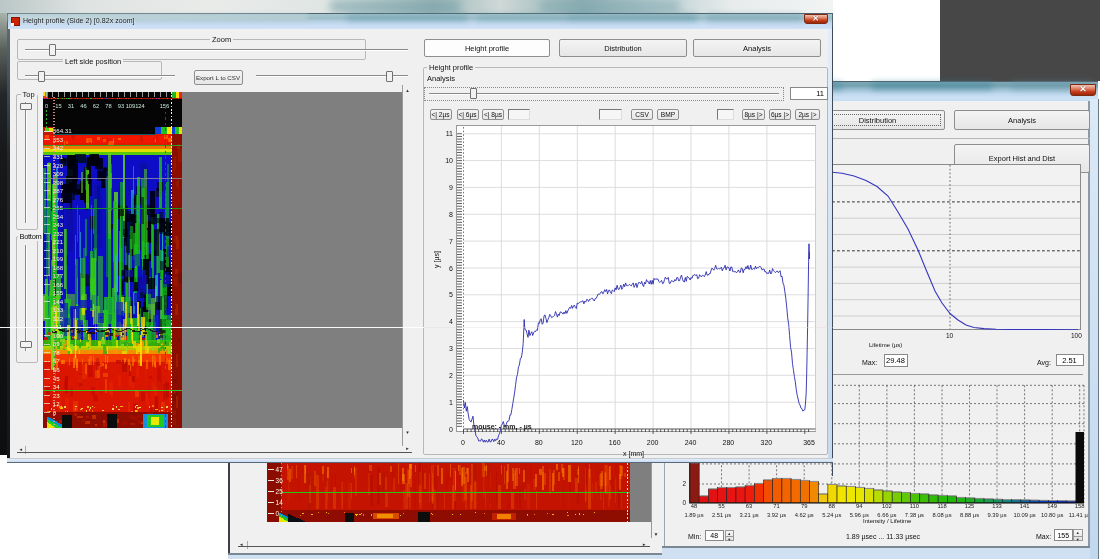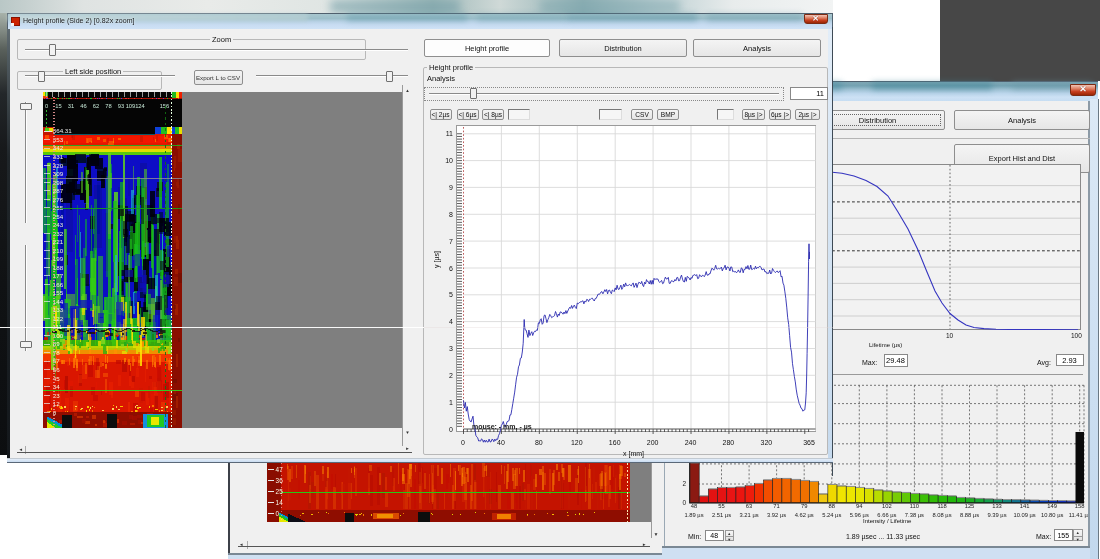--- a/index.html
+++ b/index.html
@@ -381,21 +381,21 @@
       <path d="M274 1V165.0" stroke="#555" stroke-width="0.9" stroke-dasharray="1.6,2.2"></path>
       <path d="M0.0 5.0 L24.0 5.5 L54.0 6.0 L84.0 6.6 L114.0 7.2 L134.0 7.6 L154.0 8.0 L166.0 9.2 L178.0 12.0 L190.0 16.5 L201.0 22.5 L212.0 32.0 L222.0 48.0 L232.0 65.0 L242.0 86.0 L251.0 108.0 L259.0 127.0 L266.0 139.0 L274.0 149.5 L282.0 156.0 L290.0 161.0 L298.0 163.5 L308.0 164.6 L320.0 165.2 L336.0 165.5 L364.0 165.6 L402.0 165.7" stroke="#3535c0" stroke-width="1.1" fill="none"></path>
     </svg>
   </div>
 <div class="t" style="left:946px;top:331px;font-size:6.5px;z-index:3">10</div>
 <div class="t" style="left:1071px;top:331px;font-size:6.5px;z-index:3">100</div>
 <div class="t" style="left:869px;top:340.5px;font-size:6px;z-index:3">Lifetime (µs)</div>
 <div class="t" style="left:862px;top:358px;z-index:3;font-size:7px">Max:</div>
 <div class="tb" style="left:883.5px;top:354px;width:24px;height:13px;z-index:3;font-size:7.5px;text-align:center;line-height:12px">29.48</div>
 <div class="t" style="left:1037px;top:358px;z-index:3;font-size:7px">Avg:</div>
-<div class="tb" style="left:1055.5px;top:354px;width:28px;height:12px;z-index:3;font-size:7.5px;text-align:center;line-height:11px">2.93</div>
+<div class="tb" style="left:1055.5px;top:354px;width:28px;height:12px;z-index:3;font-size:7.5px;text-align:center;line-height:11px">2.51</div>
 <div class="a" style="left:670px;top:374px;width:413px;height:1px;background:#9a9a9a;z-index:3"></div>
 <div class="a" style="z-index:3">
     <svg style="position:absolute;left:676.0px;top:380.0px" width="412.0" height="140.0" viewBox="0 0 412.0 140.0">
       <path d="M14.0 5.3H408.0 M14.0 23.6H408.0 M14.0 43.7H408.0 M14.0 63.8H408.0 M14.0 83.9H408.0 M14.0 104.0H408.0 M18.0 5.3V122.6 M45.5 5.3V122.6 M73.1 5.3V122.6 M100.6 5.3V122.6 M128.2 5.3V122.6 M155.8 5.3V122.6 M183.3 5.3V122.6 M210.9 5.3V122.6 M238.4 5.3V122.6 M266.0 5.3V122.6 M293.5 5.3V122.6 M321.0 5.3V122.6 M348.6 5.3V122.6 M376.2 5.3V122.6 M403.7 5.3V122.6 M408.0 5.3V122.6" stroke="#555" stroke-width="0.8" stroke-dasharray="2,2" fill="none"></path>
       <path d="M14.0 3.3V122.6H408.0" stroke="#000" stroke-width="1.6" fill="none"></path>
       <text x="10.0" y="124.6" font-size="6.5" fill="#222" text-anchor="end" font-family="Liberation Sans, sans-serif">0</text>
       <text x="10.0" y="106.4" font-size="6.5" fill="#222" text-anchor="end" font-family="Liberation Sans, sans-serif">2</text>
       <rect x="14.00" y="83.00" width="9.19" height="39.60" fill="#8b1a12" stroke="#1f1f1f" stroke-width="0.6"></rect>
       <rect x="14.40" y="82.40" width="8.39" height="0.9" fill="#9a9a9a"></rect>
       <rect x="23.19" y="116.00" width="9.19" height="6.60" fill="#e01010" stroke="#1f1f1f" stroke-width="0.6"></rect>
@@ -548,30 +548,36 @@
     <div class="a" style="left:0;top:445px;width:826px;height:0.8px;background:#c2cad2"></div>
     <div class="a" style="left:0;top:445.8px;width:826px;height:3px;background:linear-gradient(180deg,#e4eefa,#cadcf0)"></div>
     <div class="a" style="left:0;top:448.8px;width:826px;height:1.2px;background:#5a6878"></div>
   </div>
 <div class="a" style="left:0;top:0;width:1100px;height:559px;z-index:6;pointer-events:none">
     <div class="grp" style="left:17px;top:38.5px;width:349px;height:21px">
       <div class="lbl" style="left:192px">Zoom</div>
     </div>
     <div class="track" style="left:25px;top:49px;width:383px"></div>
     <div class="thumb" style="left:49px;top:43.5px;height:12px"></div>
-    <div class="grp" style="left:17px;top:71px;width:145px;height:18.5px">
+    <div class="grp" style="left:17px;top:61px;width:145px;height:18.5px">
       <div class="lbl" style="left:45px">Left side position</div>
     </div>
     <div class="track" style="left:25px;top:74.5px;width:150px"></div>
     <div class="thumb" style="left:38px;top:70.5px;height:11px"></div>
     <div class="btn" style="left:193.5px;top:69.5px;width:49px;height:15px;font-size:6.2px;color:#333">Export L to CSV</div>
     <div class="track" style="left:256px;top:74.5px;width:152px"></div>
     <div class="thumb" style="left:386px;top:70.5px;height:11px"></div>
+    <div class="grp" style="left:15.5px;top:93.5px;width:22px;height:136px">
+      <div class="lbl" style="left:4px">Top</div>
+    </div>
     <div class="vtrack" style="left:25px;top:102px;height:121px"></div>
     <div class="hthumb" style="left:20px;top:103px;width:12px"></div>
+    <div class="grp" style="left:15.5px;top:236px;width:22px;height:127px">
+      <div class="lbl" style="left:1px;letter-spacing:-0.3px">Bottom</div>
+    </div>
     <div class="vtrack" style="left:25px;top:245px;height:106px"></div>
     <div class="hthumb" style="left:20px;top:341px;width:12px"></div>
     <div class="a" style="left:42.5px;top:91.8px;width:359.5px;height:335.8px;background:#7f7f7f"></div>
     <svg style="position:absolute;left:42.5px;top:91.8px" width="139.5" height="335.8" viewBox="0 0 139.5 335.8" shape-rendering="crispEdges">
       <defs>
         <filter id="hb" x="-2%" y="-2%" width="104%" height="104%">
           <feGaussianBlur stdDeviation="0.6"></feGaussianBlur>
         </filter>
       </defs>
       <rect x="0" y="0" width="139.5" height="335.8" fill="#050505"></rect>

